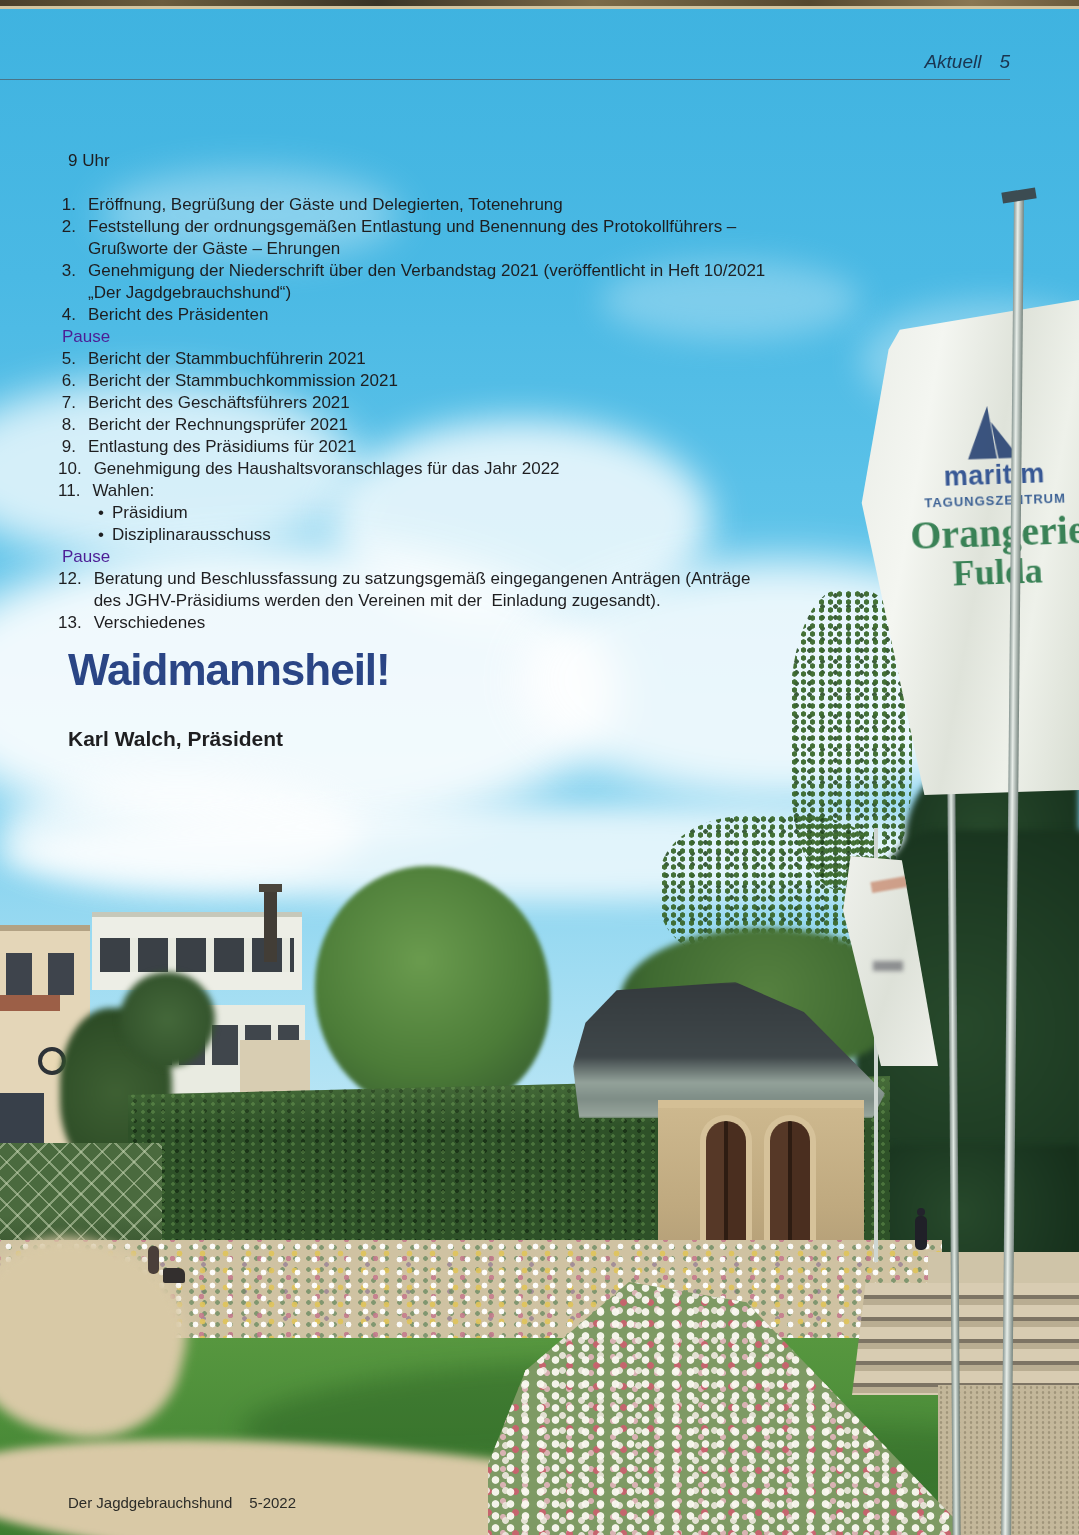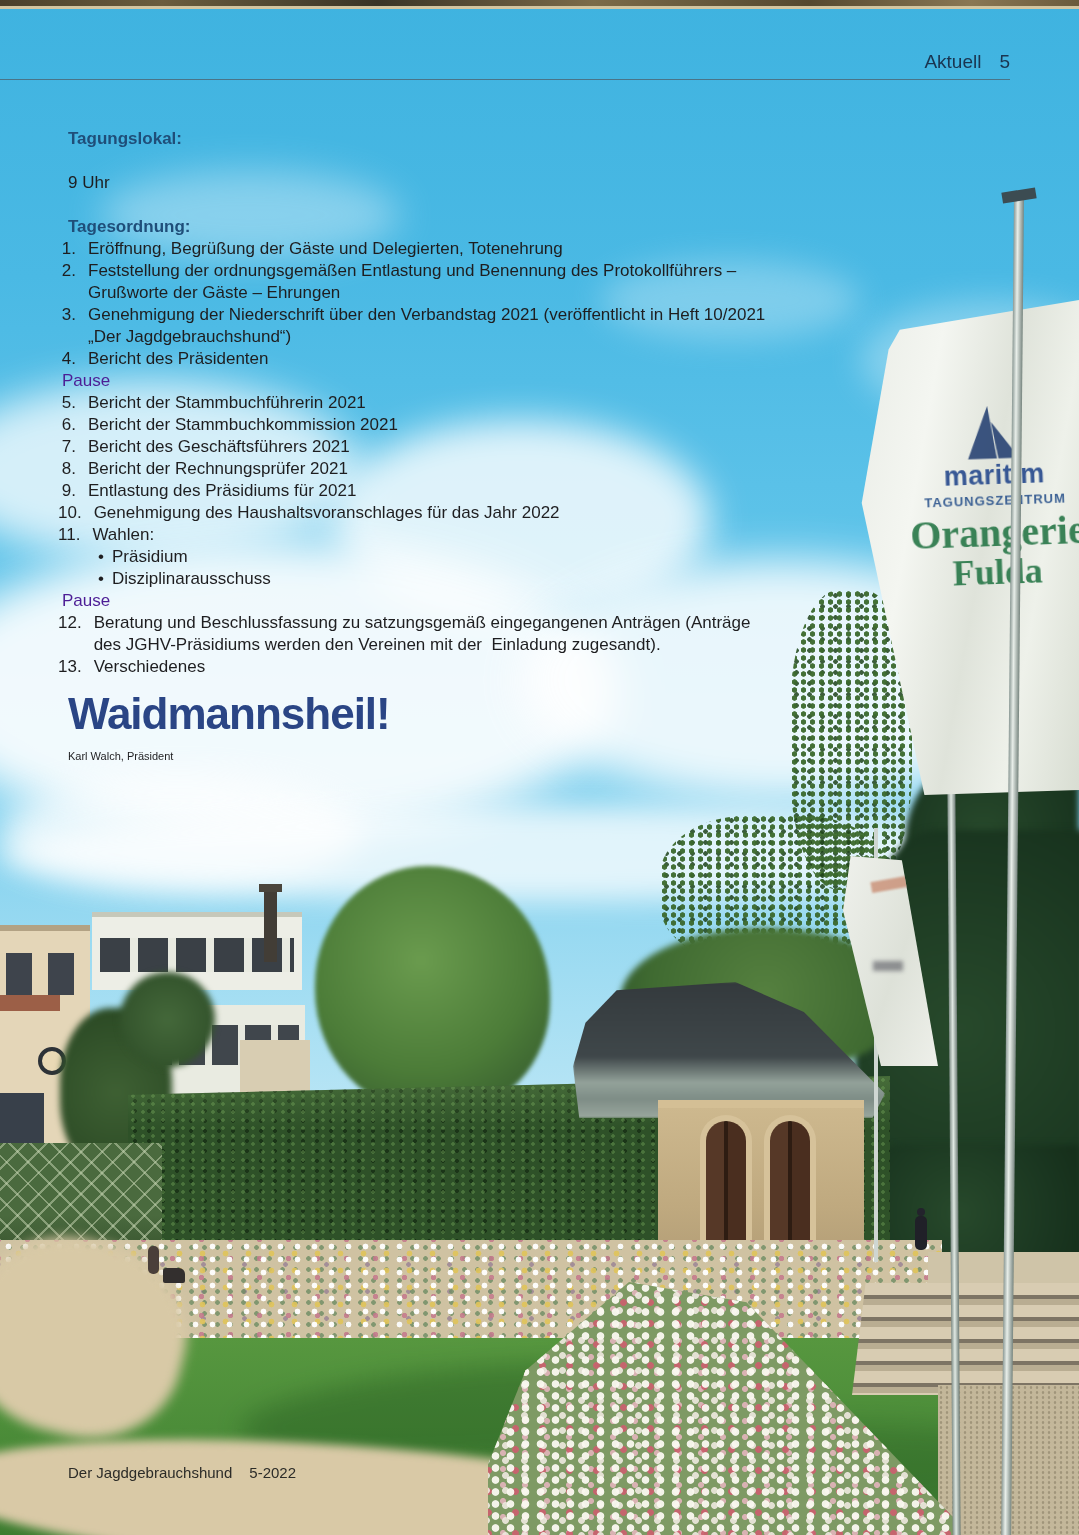--- a/index.html
+++ b/index.html
@@ -152,38 +152,38 @@
   .fig2{left:148px;top:1246px;width:11px;height:28px;z-index:14;background:#4a3f3a;
     border-radius:5px;filter:blur(.5px);}
   .stroller{left:163px;top:1268px;width:22px;height:15px;z-index:14;background:#332f2e;
     border-radius:3px 6px 2px 2px;filter:blur(.5px);}
 
   
   .topstrip{left:0;top:0;width:1079px;height:9px;z-index:30;
     background:linear-gradient(90deg,#4a3f2a,#6b5d3e 15%,#3a3426 35%,#7c6b49 55%,#55482f 75%,#8a7754 90%,#6b5b3c);
     border-bottom:3px solid #d3c5a0;}
   .hdr{top:51px;right:69px;z-index:31;display:flex;gap:18px;font-size:19px;color:#1a3550;}
-  .hdr span{position:static;}
+  .hdr span{position:static;font-style:italic;}
   .hdrule{left:0;top:79px;width:1010px;height:1px;z-index:31;background:#4e5f68;opacity:.75;}
 
   
   .content{left:68px;top:128px;width:780px;z-index:31;font-size:17px;line-height:22px;color:#1e1e20;}
   .content *{position:static;}
   .h-blue{color:#1f4e79;font-weight:bold;}
   .gap{display:block;height:22px;}
   .row{display:flex;align-items:flex-start;}
   .num{flex:0 0 30px;margin-left:-10px;text-align:right;padding-right:12px;}
   .txt{white-space:pre-wrap;flex:1;}
   .prow{color:#4c1d95;margin-left:-6px;}
   .brow{margin-left:30px;display:flex;}
   .bul{flex:0 0 14px;}
   .closing{margin-top:13px;font-size:44px;line-height:46px;font-weight:bold;color:#2a4585;letter-spacing:-1px;}
-  .sig{margin-top:8px;font-size:11px;}
-
-  .footer{left:68px;top:1464px;z-index:31;display:flex;gap:17px;font-size:15px;color:#2c2c28;}
+  .sig{margin-top:35px;font-size:21px;font-weight:bold;}
+
+  .footer{left:68px;top:1494px;z-index:31;display:flex;gap:17px;font-size:15px;color:#2c2c28;}
   .footer span{position:static;}
 </style>
 </head>
 <body>
 
 <div class="page">
 
   <div class="sky"></div>
   <div class="cloud c2"></div>
   <div class="cloud c3"></div>
@@ -271,25 +271,23 @@
   <div class="stroller"></div>
 
   <div class="topstrip"></div>
   <div class="hdr">
     <span>Aktuell</span>
     <span>5</span>
   </div>
   <div class="hdrule"></div>
 
   <div class="content">
-    <div class="h-blue">Tagungslokal:</div>
     <span class="gap"></span>
     <div>9 Uhr</div>
     <span class="gap"></span>
-    <div class="h-blue">Tagesordnung:</div>
 
     <div class="row">
       <span class="num">1.</span>
       <span class="txt">Eröffnung, Begrüßung der Gäste und Delegierten, Totenehrung</span>
     </div>
     <div class="row">
       <span class="num">2.</span>
       <span class="txt">Feststellung der ordnungsgemäßen Entlastung und Benennung des Protokollführers –
 Grußworte der Gäste – Ehrungen</span>
     </div>

